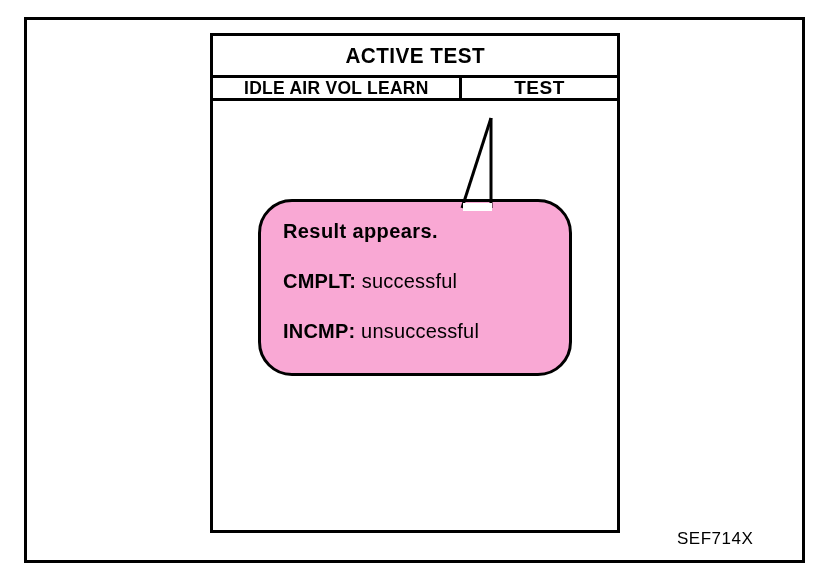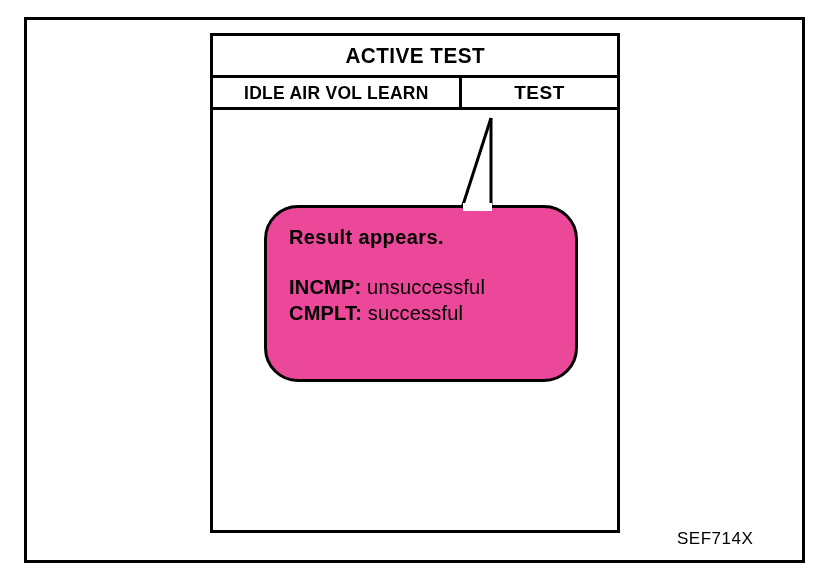--- a/index.html
+++ b/index.html
@@ -66,21 +66,21 @@
     color: #000000;
     transform: scaleX(0.94);
     white-space: nowrap;
   }
 
   .panel-item-row {
     position: absolute;
     left: 0;
     top: 42px;
     right: 0;
-    height: 32px;
+    height: 23px;
     border-bottom: 3px solid #000000;
     box-sizing: border-box;
     display: flex;
   }
   .item-name-cell {
     width: 249px;
     border-right: 3px solid #000000;
     box-sizing: border-box;
     display: flex;
     align-items: center;
@@ -111,29 +111,28 @@
     top: 81px;
     right: 0;
     bottom: 0;
     background: #ffffff;
   }
 
   
   .callout {
     position: absolute;
     left: 258px;
-    top: 205px;
+    top: 199px;
     width: 314px;
     height: 177px;
     border: 3px solid #000000;
     border-radius: 34px;
     box-sizing: border-box;
-    background: #ec4899;
+    background: #f9a8d4;
     z-index: 6;
-    margin-left: 6px;
   }
   .callout-lines {
     position: absolute;
     left: 22px;
     top: 16px;
     right: 10px;
   }
   .callout-line {
     color: #000000;
     white-space: nowrap;
@@ -209,26 +208,26 @@
     <rect x="463" y="203" width="29" height="8" fill="#ffffff" stroke="none"></rect>
   </svg>
 
   <div class="callout">
     <div class="callout-lines">
 
       <div class="callout-line l1">
         <span class="lead">Result appears.</span><span class="tail-text"></span>
       </div>
 
+      <div class="callout-line l2">
+        <span class="lead">CMPLT:</span><span class="tail-text"> successful</span>
+      </div>
+
       <div class="callout-line l3">
         <span class="lead">INCMP:</span><span class="tail-text"> unsuccessful</span>
       </div>
 
-      <div class="callout-line l2">
-        <span class="lead">CMPLT:</span><span class="tail-text"> successful</span>
-      </div>
-
     </div>
   </div>
 
   <div class="figure-caption">SEF714X</div>
 
 </div>
 
 </body></html>

